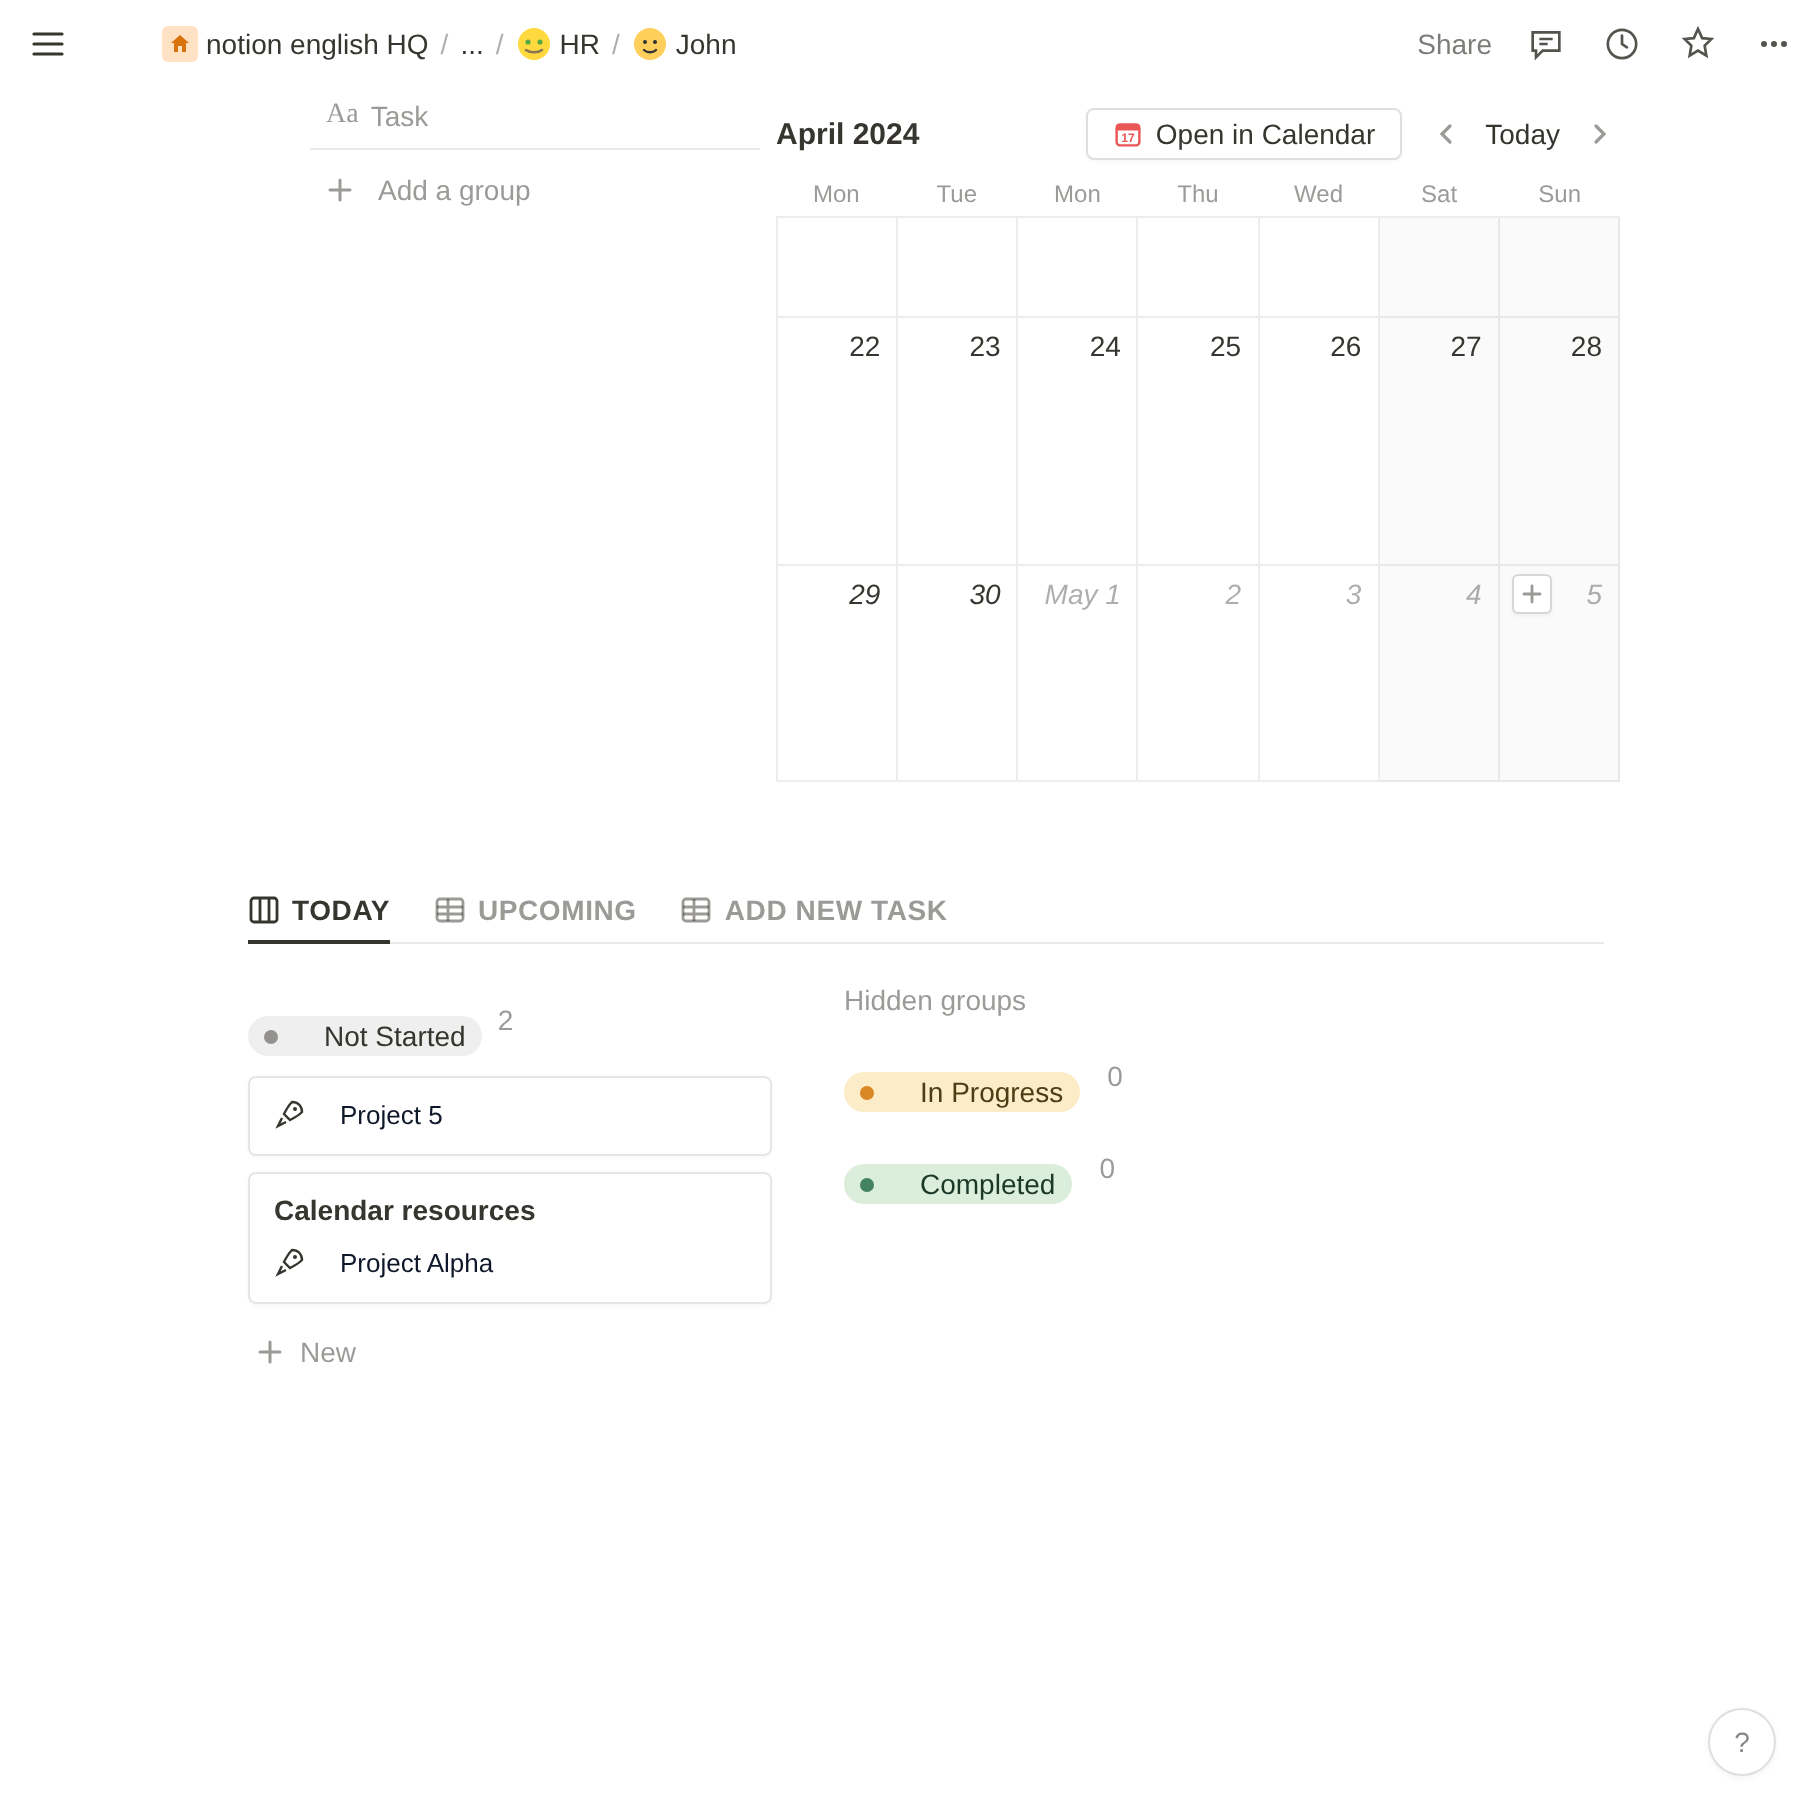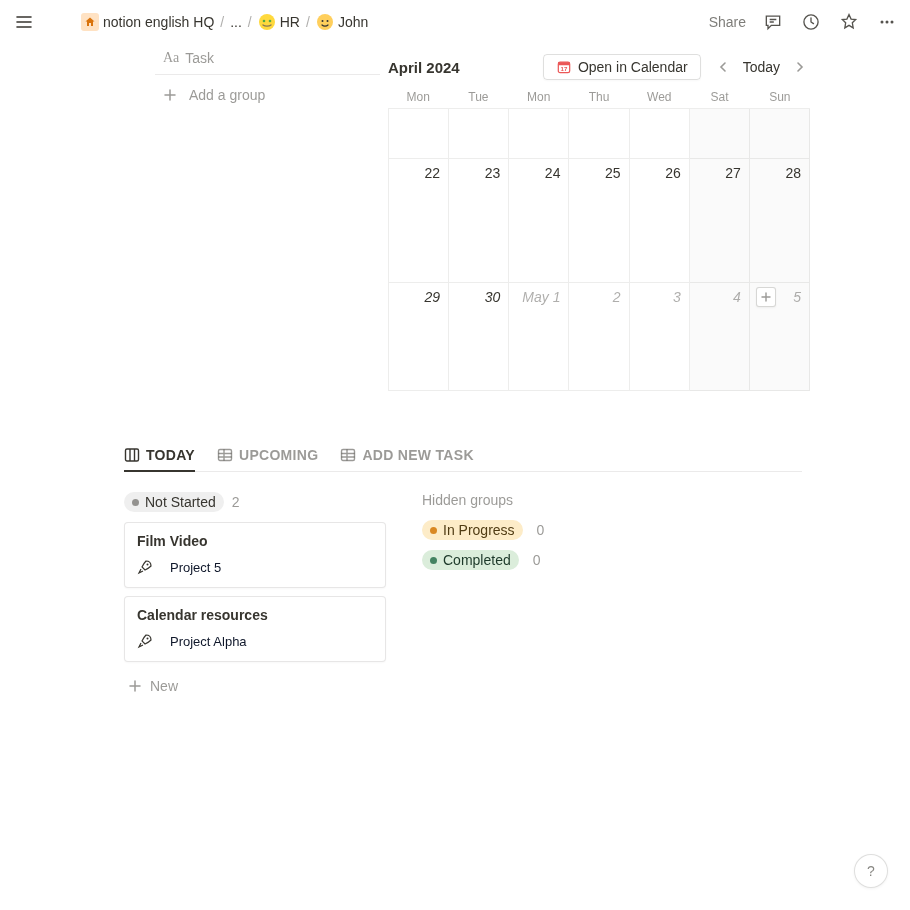--- a/index.html
+++ b/index.html
@@ -182,24 +182,25 @@
     margin-top:20px;
   }
   .col {
     width:262px;
   }
   .group-header {
     display:flex; align-items:center; gap:8px;
     margin-bottom:10px;
   }
   .pill {
-    display:inline-flex; align-items:center; gap:6px;
+    display:inline-flex; align-items:center; gap:23px;
     padding:2px 8px;
     border-radius:10px;
     font-size:14px;
+    margin-top:16px;
   }
   .pill-gray { background: rgba(55,53,47,0.08); color:rgb(55,53,47); }
   .pill-orange { background: rgb(253,236,200); color: rgb(80,60,20); }
   .pill-green { background: rgb(219,237,219); color: rgb(28,56,41); }
   .dot { width:7px;height:7px;border-radius:50%; }
   .dot-gray{ background: rgba(55,53,47,0.5);}
   .dot-orange{ background: rgb(217,136,35);}
   .dot-green{ background: rgb(68,131,97);}
   .count { color: rgba(55,53,47,0.5); font-size:14px;}
 
@@ -441,21 +442,20 @@
     <div class="col">
       <div class="group-header">
         <span class="pill pill-gray">
           <span class="dot dot-gray"></span>
           <span>Not Started</span>
         </span>
         <span class="count">2</span>
       </div>
 
       <div class="card">
-        <div class="card-title">Film Video</div>
         <div class="card-project">
           <svg width="16" height="16" viewBox="0 0 16 16">
               <path fill="none" stroke="rgb(55,53,47)" stroke-width="1.2" d="M9 2c3 0 5 2 5 5-2 2-4 3-6 4l-3-3c1-2 2-4 4-6zM4 10l-2 4 4-2"></path>
               <circle cx="10.5" cy="5.5" r="1" fill="rgb(55,53,47)"></circle>
             </svg>
           <span>Project 5</span>
         </div>
       </div>
 
       <div class="card">

